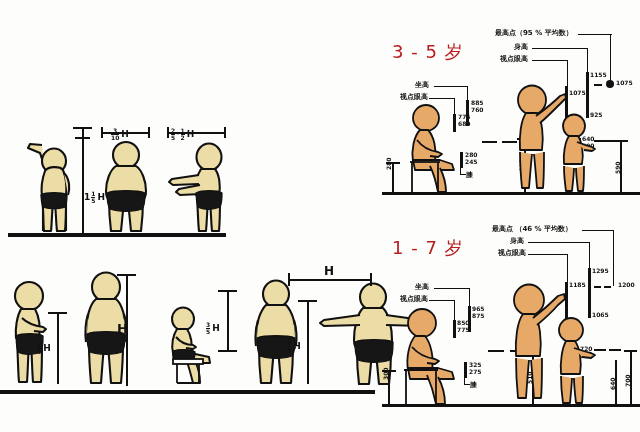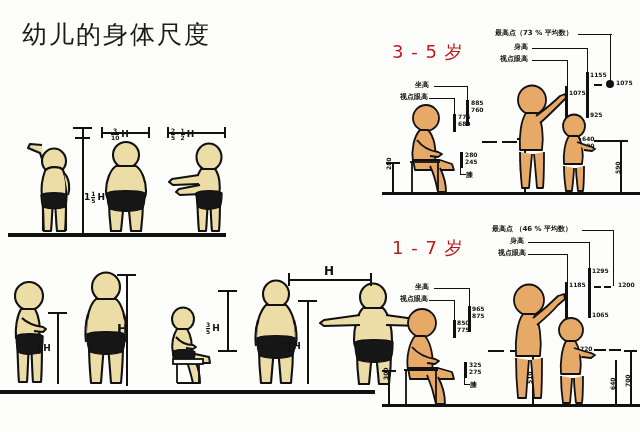--- a/index.html
+++ b/index.html
@@ -66,21 +66,20 @@
   .hline{background:#111;height:1.5px;}
   .dash{background:#111;height:2px;}
   .dot{background:#111;border-radius:50%;}
   .vbar{background:#111;width:3px;}
 </style>
 </head>
 <body>
 
 <div class="page">
 
-  <div class="abs" id="title">幼儿的身体尺度</div>
 
   <div class="abs" style="left:0px;top:115px;width:360px;height:115px;">
 
     <div class="fig" style="left:20px;top:20px;">
       <svg width="58" height="100" viewBox="0 0 58 100">
         <g stroke="#111" stroke-width="2.1" fill="#ecdca5" stroke-linejoin="round">
           <path d="M22 10 L10 9 L8 13 L20 18 L24 30"></path>
           <ellipse cx="34" cy="26" rx="12" ry="12.5"></ellipse>
           <path d="M25 36 C22 44 21 54 22 62 L46 62 C47 52 46 42 43 35 C40 31 28 31 25 36 Z"></path>
           <path d="M44 38 C50 44 50 54 48 60"></path>
@@ -361,21 +360,21 @@
     <div class="abs vline" style="left:78px;top:146px;height:7px;width:1.2px;"></div>
 
     <div class="abs dash" style="left:100px;top:119px;width:15px;"></div>
     <div class="abs dash" style="left:120px;top:119px;width:15px;"></div>
     <div class="abs vline" style="left:142px;top:116px;height:54px;"></div>
     <div class="abs hline" style="left:135px;top:116px;width:15px;height:1.5px;"></div>
     <div class="abs num" style="left:137px;top:150px;transform:rotate(-90deg);transform-origin:left top;">
       <span>440</span>
     </div>
 
-    <div class="abs cnlab" style="left:113px;top:8px;">最高点（73 % 平均数）</div>
+    <div class="abs cnlab" style="left:113px;top:8px;">最高点（95 % 平均数）</div>
     <div class="abs cnlab" style="left:132px;top:22px;">身高</div>
     <div class="abs cnlab" style="left:118px;top:34px;">视点眼高</div>
     <div class="abs hline" style="left:196px;top:12px;width:34px;height:1.3px;"></div>
     <div class="abs vline" style="left:228px;top:12px;height:48px;width:1.3px;"></div>
     <div class="abs hline" style="left:150px;top:26px;width:56px;height:1.3px;"></div>
     <div class="abs vline" style="left:205px;top:26px;height:24px;width:1.3px;"></div>
     <div class="abs hline" style="left:150px;top:38px;width:36px;height:1.3px;"></div>
     <div class="abs vline" style="left:185px;top:38px;height:26px;width:1.3px;"></div>
 
     <div class="fig" style="left:130px;top:58px;">

